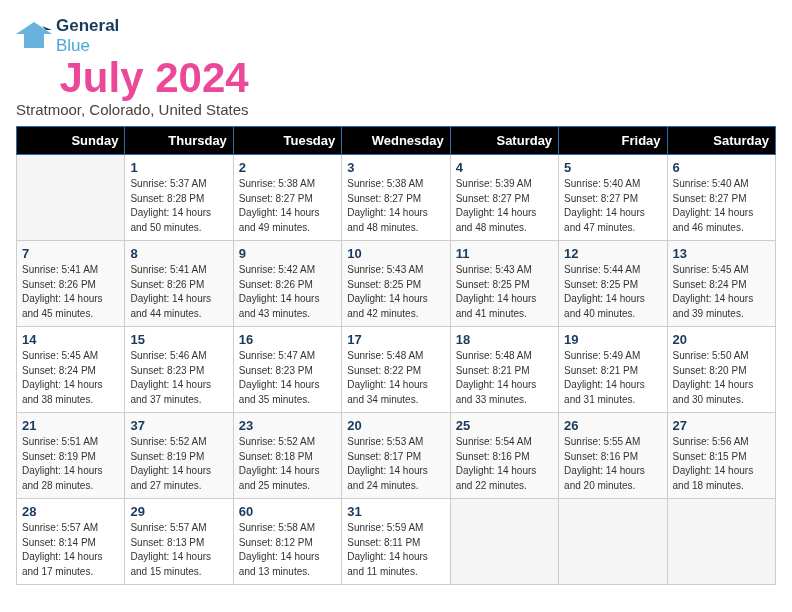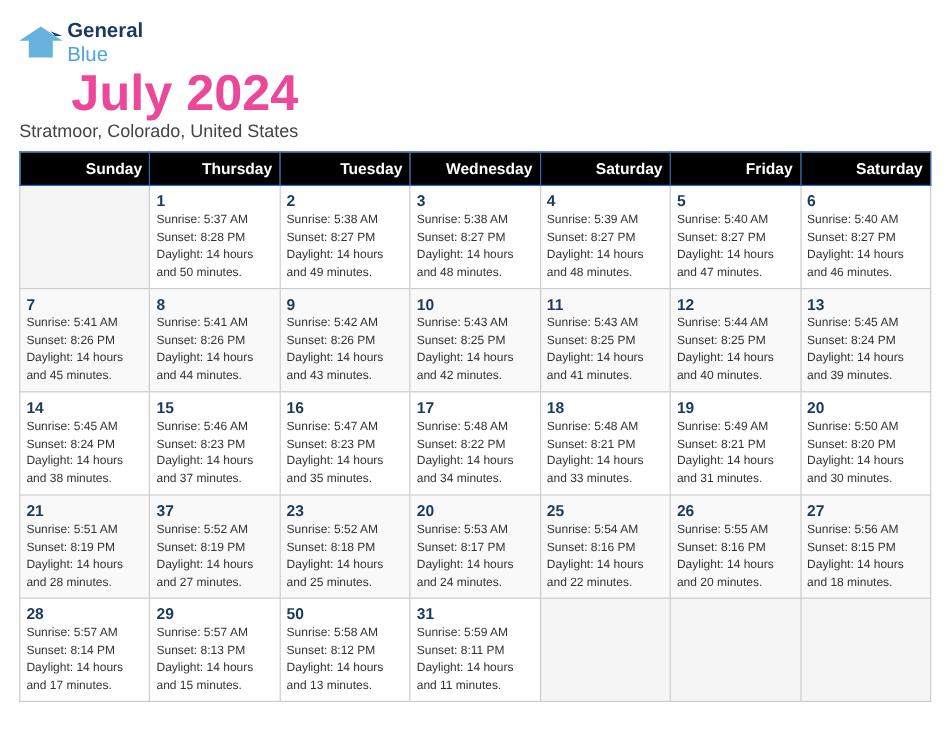--- a/index.html
+++ b/index.html
@@ -233,21 +233,21 @@
       <tr>
         <td>
           <span class="day-num">28</span>
           <div class="cell-info">Sunrise: 5:57 AM<br>Sunset: 8:14 PM<br>Daylight: 14 hours<br>and 17 minutes.</div>
         </td>
         <td>
           <span class="day-num">29</span>
           <div class="cell-info">Sunrise: 5:57 AM<br>Sunset: 8:13 PM<br>Daylight: 14 hours<br>and 15 minutes.</div>
         </td>
         <td>
-          <span class="day-num">50</span>
+          <span class="day-num">60</span>
           <div class="cell-info">Sunrise: 5:58 AM<br>Sunset: 8:12 PM<br>Daylight: 14 hours<br>and 13 minutes.</div>
         </td>
         <td>
           <span class="day-num">31</span>
           <div class="cell-info">Sunrise: 5:59 AM<br>Sunset: 8:11 PM<br>Daylight: 14 hours<br>and 11 minutes.</div>
         </td>
         <td class="empty"></td>
         <td class="empty"></td>
         <td class="empty"></td>
       </tr>

